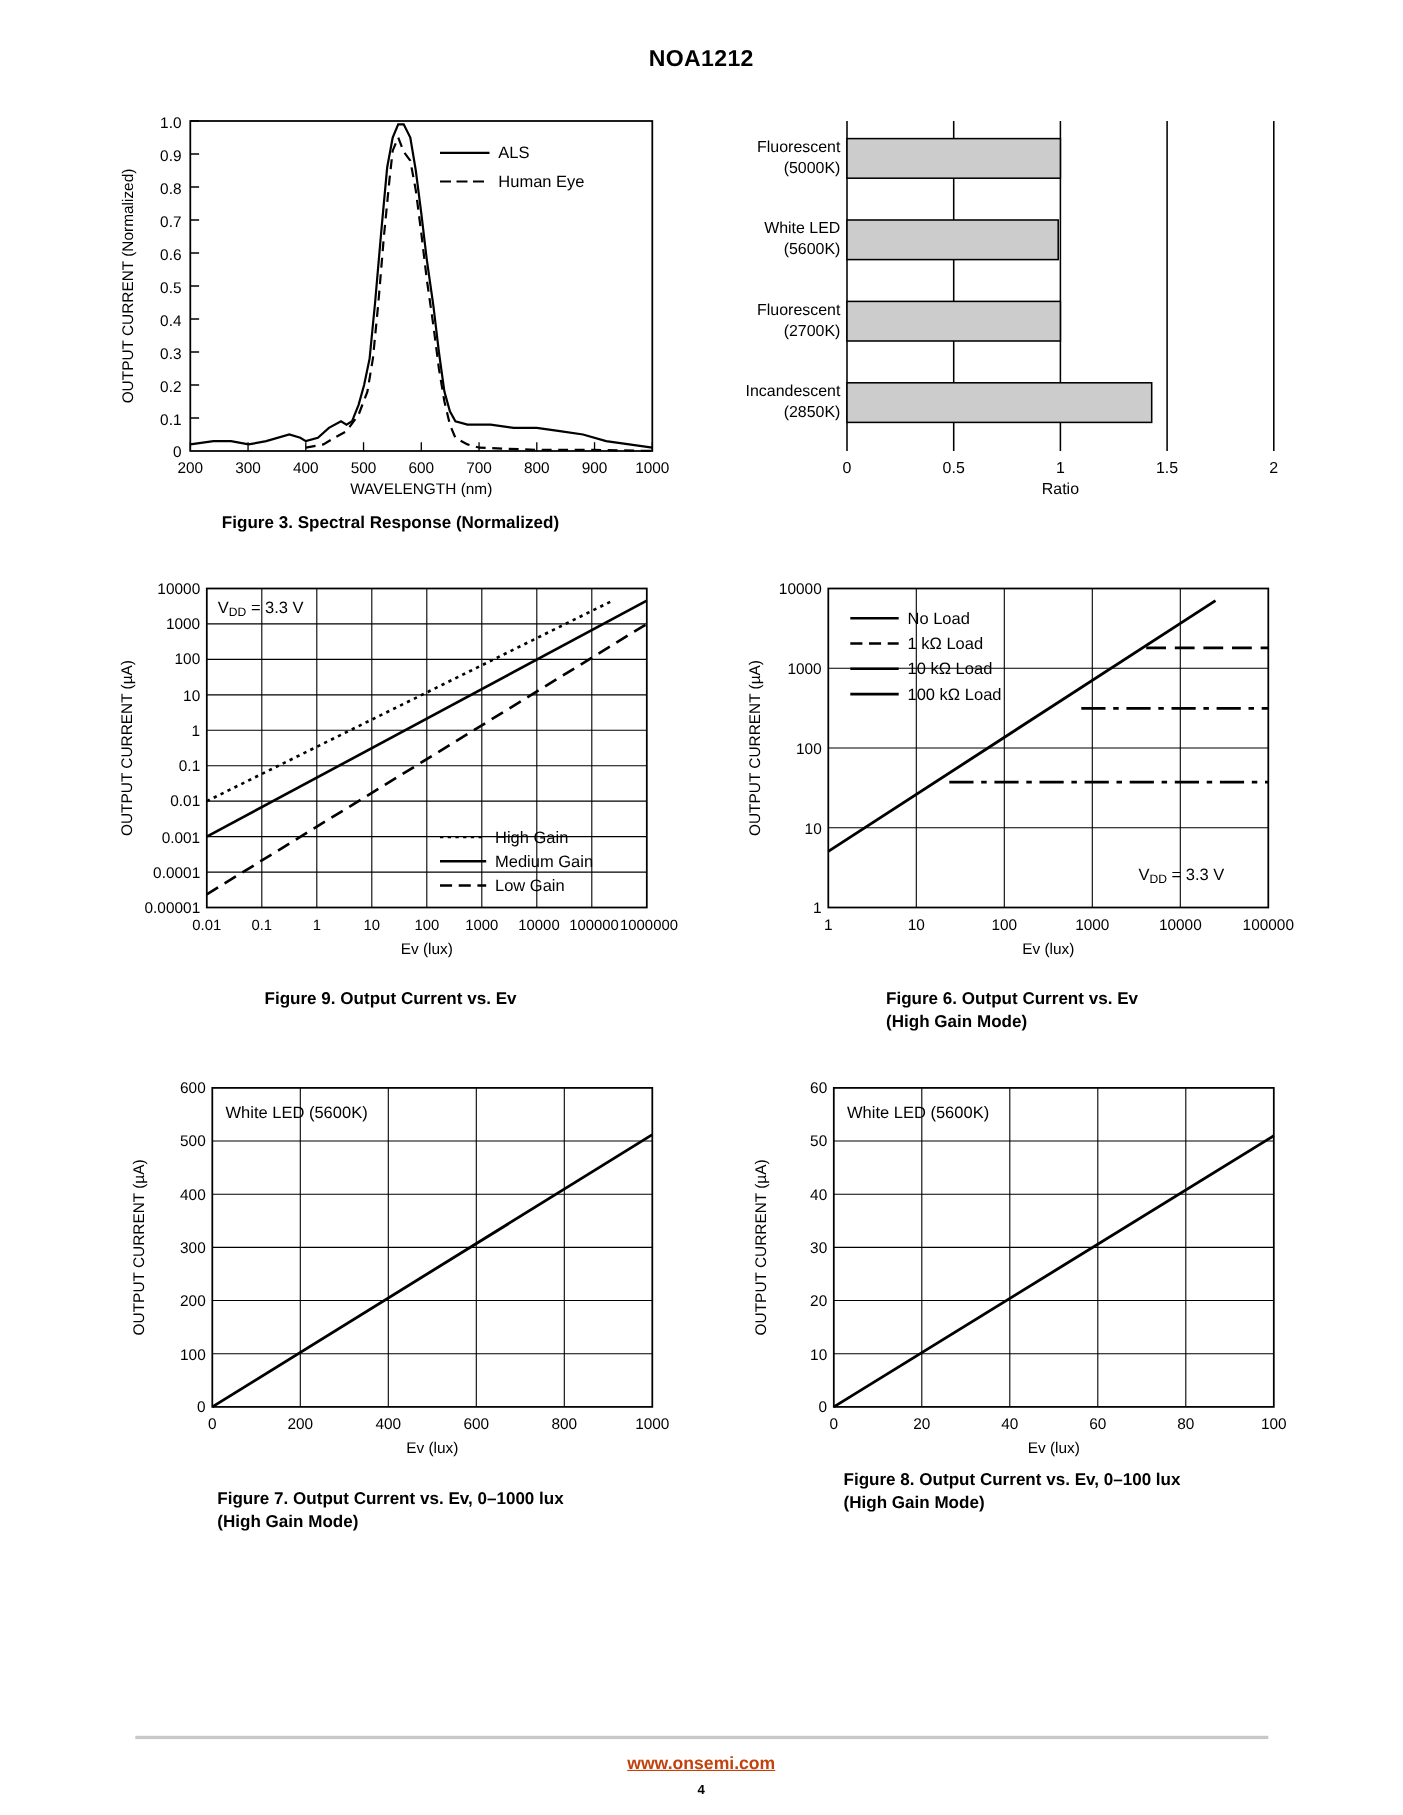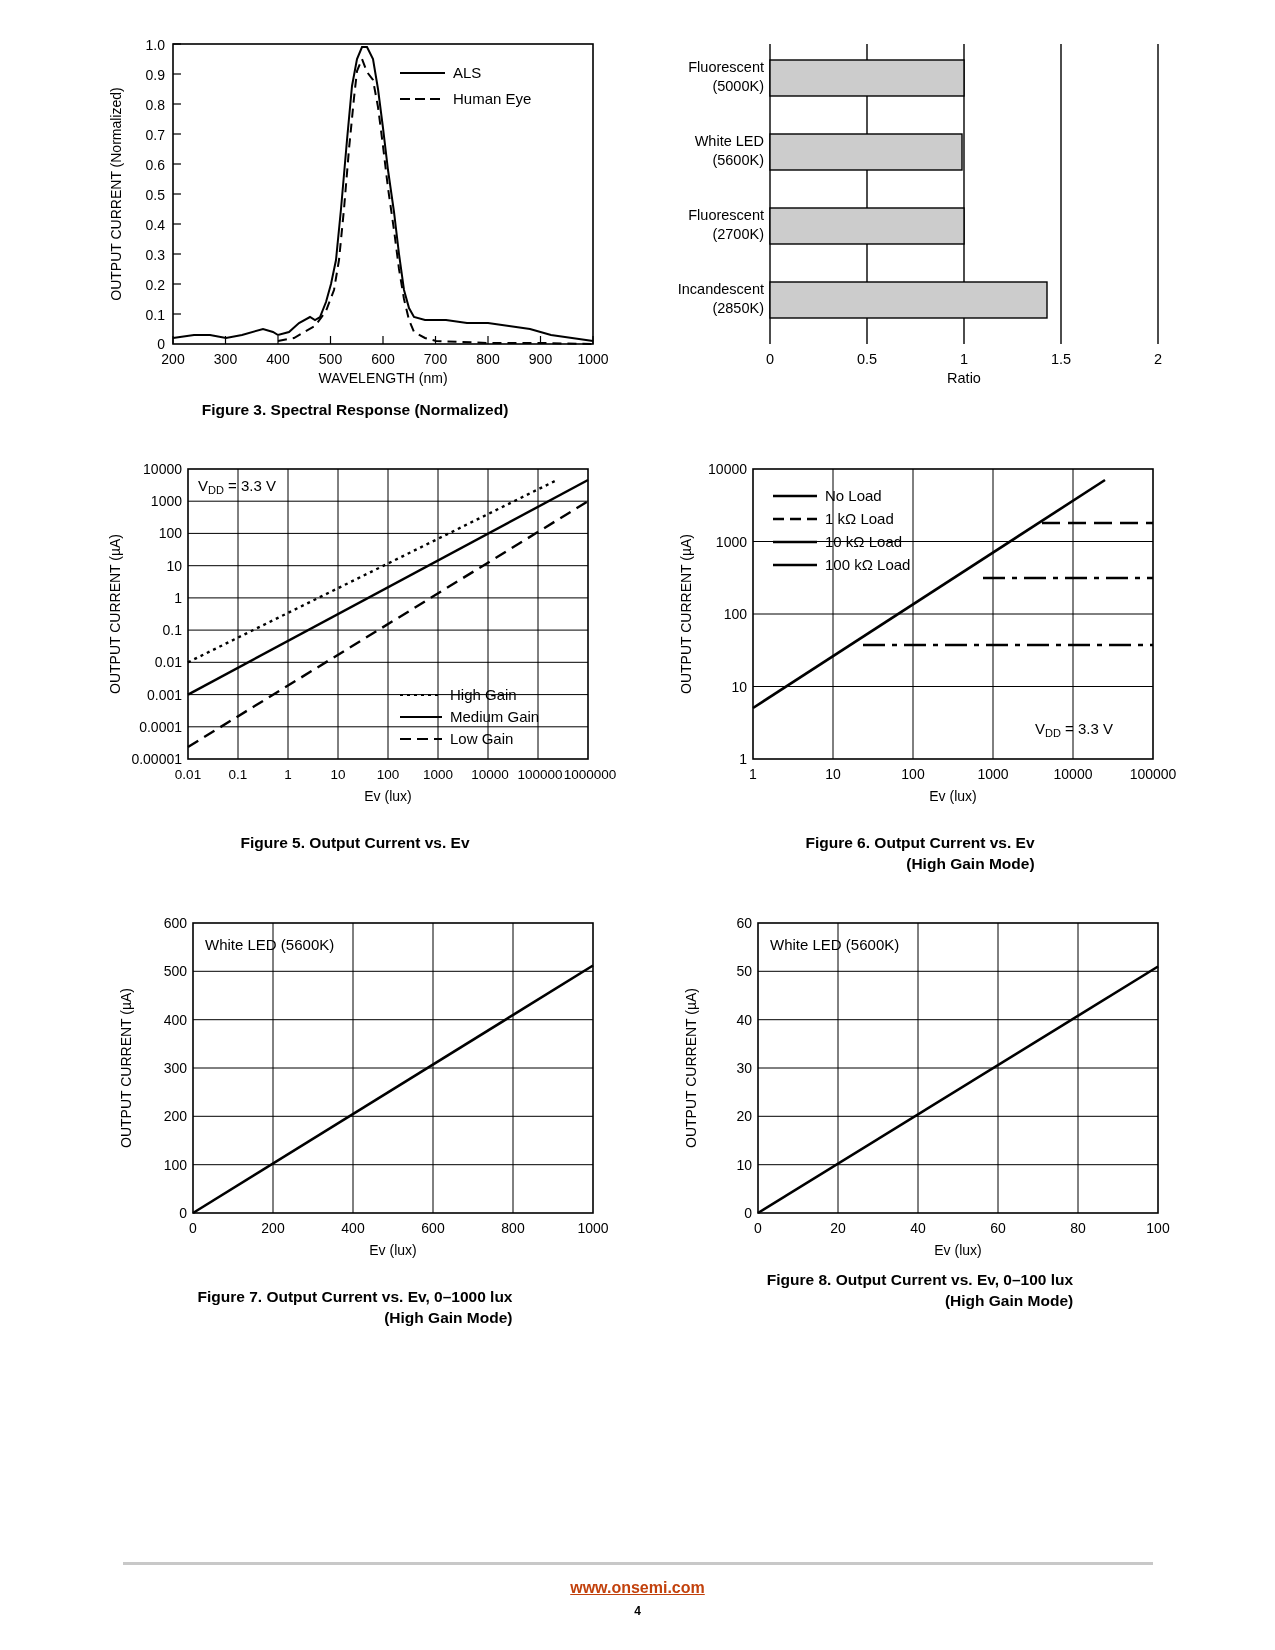--- a/index.html
+++ b/index.html
@@ -45,21 +45,21 @@
   }
   .figcell {
     width: 565px;
     display: flex;
     flex-direction: column;
     align-items: center;
   }
   .caption {
     font-size: 15.5px;
     font-weight: bold;
-    text-align: right;
+    text-align: left;
     line-height: 1.35;
     margin-top: 14px;
   }
   .chartbox {
     position: relative;
   }
   svg { display: block; }
   text { font-family: "Liberation Sans", sans-serif; }
   .footer {
     position: absolute;
@@ -84,20 +84,21 @@
     font-size: 12px;
     font-weight: bold;
     margin-top: 7px;
   }
 </style>
 </head>
 <body>
 
 <div class="page">
 
+  <div class="doc-title">NOA1212</div>
 
   <div class="figgrid">
 
     <div class="figrow">
 
       <div class="figcell">
         <div class="chartbox">
           <svg width="520" height="360" viewBox="0 0 520 360">
 
             <rect x="78" y="18" width="420" height="300" fill="#ffffff" stroke="#000000" stroke-width="1.6"></rect>
@@ -280,21 +281,21 @@
             <g>
               <line x1="310" y1="244" x2="352" y2="244" stroke="#000000" stroke-width="2.2" stroke-dasharray="3 4"></line>
               <text x="360" y="249" font-size="15">High Gain</text>
               <line x1="310" y1="266" x2="352" y2="266" stroke="#000000" stroke-width="2.2"></line>
               <text x="360" y="271" font-size="15">Medium Gain</text>
               <line x1="310" y1="288" x2="352" y2="288" stroke="#000000" stroke-width="2.2" stroke-dasharray="11 6"></line>
               <text x="360" y="293" font-size="15">Low Gain</text>
             </g>
           </svg>
         </div>
-        <div class="caption" style="margin-top:22px">Figure 5. Output Current vs. Ev</div>
+        <div class="caption" style="margin-top:22px">Figure 9. Output Current vs. Ev</div>
       </div>
 
       <div class="figcell">
         <div class="chartbox">
           <svg width="530" height="360" viewBox="0 0 530 360">
             <rect x="98" y="18" width="400" height="290" fill="#ffffff" stroke="#000000" stroke-width="1.6"></rect>
             <g stroke="#000000" stroke-width="1">
               <line x1="178" y1="18" x2="178" y2="308"></line>
               <line x1="258" y1="18" x2="258" y2="308"></line>
               <line x1="338" y1="18" x2="338" y2="308"></line>

